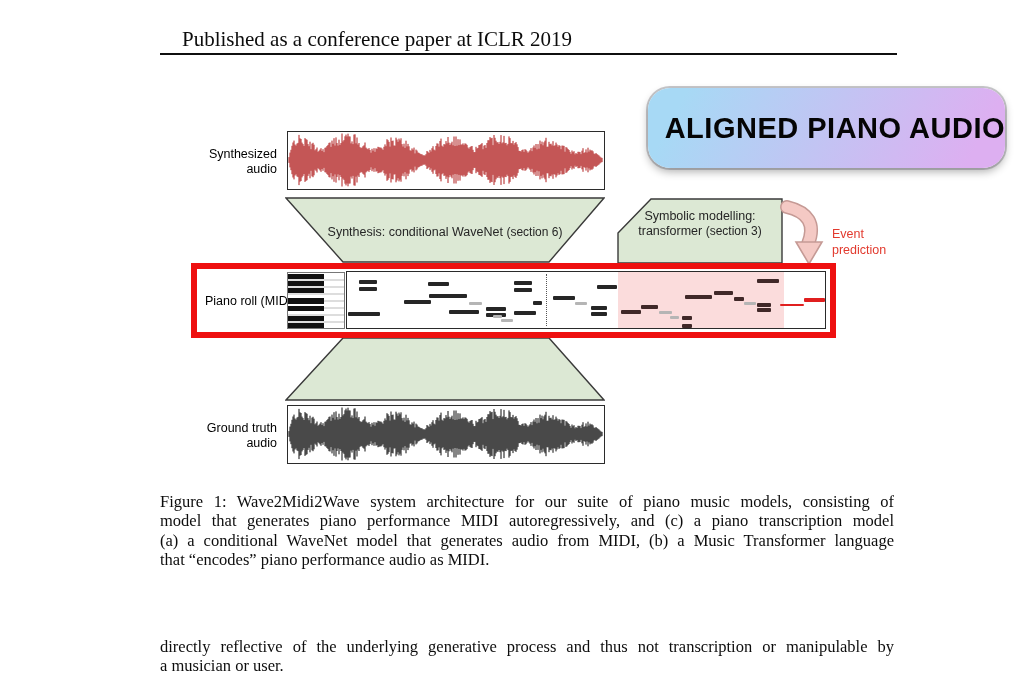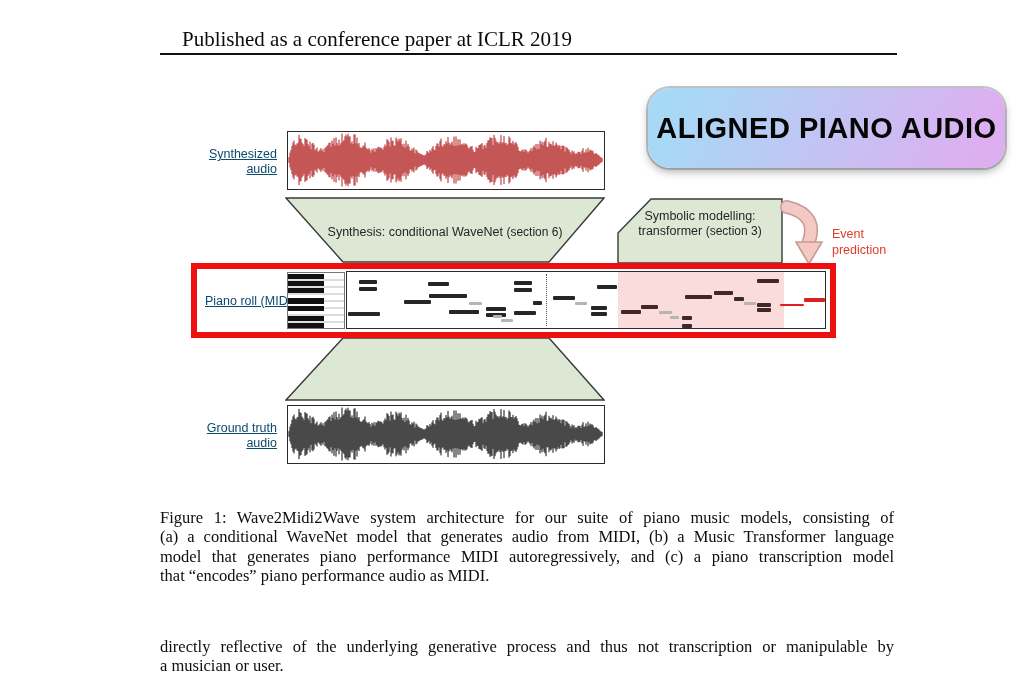--- a/index.html
+++ b/index.html
@@ -5,21 +5,21 @@
   html,body{margin:0;padding:0;background:#fff;}
   .page{position:relative;width:1024px;height:683px;background:#ffffff;overflow:hidden;
         font-family:"Liberation Serif",serif;color:#111;}
   .abs{position:absolute;}
 
   
   .hdr{left:160px;top:27px;font-size:21px;color:#0c0c0c;margin-left:22px;}
   .hdr-rule{left:160px;top:53px;width:737px;height:2px;background:#0f0f0f;}
 
   
-  .flabel{font-family:"Liberation Sans",sans-serif;font-size:12.5px;color:#0c4a6e;line-height:15px;text-decoration:underline;}
+  .flabel{font-family:"Liberation Sans",sans-serif;font-size:12.5px;color:#000000;line-height:15px;}
   .right-align{text-align:right;}
 
   
   .wavebox{border:1.6px solid #2b2b2b;background:#fff;}
   .wavebox svg{display:block;}
 
   
   .trap-text{font-family:"Liberation Sans",sans-serif;font-size:12.5px;color:#262626;text-align:center;line-height:15px;}
   .trap-text .sec{font-size:12px;}
 
@@ -39,21 +39,21 @@
 
   
   .caption,.bodytext{left:160px;width:734px;font-size:16.5px;line-height:19.4px;color:#0d0d0d;}
   .jline{text-align:justify;text-align-last:justify;}
   .lline{text-align:left;}
 
   
   .badge{left:648px;top:88px;width:357px;height:80px;border-radius:22px;z-index:40;
          background:linear-gradient(118deg,var(--badge1) 10%,var(--badge2) 90%);
          box-shadow:0 0 0 2px rgba(72,72,84,.30),0 4px 9px rgba(0,0,0,.30);
-         display:flex;align-items:center;justify-content:center;}
+         display:flex;align-items:center;justify-content:flex-end;}
   .badge-label{font-family:"Liberation Sans",sans-serif;font-weight:900;font-size:29px;
                letter-spacing:.5px;color:#050505;}
 </style>
 </head>
 <body>
 
 <div class="page">
 
   <div class="abs hdr">Published as a conference paper at ICLR 2019</div>
   <div class="abs hdr-rule"></div>
@@ -173,24 +173,24 @@
   <div class="abs wavebox" style="left:287px;top:405px;width:318px;height:59px;box-sizing:border-box;">
     <svg width="315" height="56">
       <path stroke-width="1" fill="none" d="M0,28.0L0,28.0M1,25.1L1,30.9M2,20.6L2,35.4M3,17.8L3,38.2M4,13.8L4,42.2M5,10.5L5,45.5M6,8.6L6,47.4M7,12.5L7,43.5M8,13.6L8,42.4M9,11.6L9,44.4M10,10.9L10,45.1M11,2.9L11,53.1M12,6.3L12,49.7M13,7.0L13,49.0M14,10.6L14,45.4M15,12.1L15,43.9M16,14.0L16,42.0M17,6.1L17,49.9M18,7.1L18,48.9M19,7.8L19,48.2M20,12.1L20,43.9M21,14.2L21,41.8M22,9.7L22,46.3M23,17.2L23,38.8M24,11.7L24,44.3M25,10.8L25,45.2M26,12.7L26,43.3M27,18.3L27,37.7M28,17.2L28,38.8M29,15.5L29,40.5M30,19.8L30,36.2M31,18.8L31,37.2M32,17.6L32,38.4M33,16.2L33,39.8M34,19.0L34,37.0M35,17.2L35,38.8M36,20.1L36,35.9M37,15.8L37,40.2M38,15.4L38,40.6M39,14.0L39,42.0M40,12.9L40,43.1M41,10.9L41,45.1M42,10.5L42,45.5M43,14.9L43,41.1M44,8.6L44,47.4M45,11.8L45,44.2M46,6.2L46,49.8M47,13.6L47,42.4M48,5.4L48,50.6M49,11.0L49,45.0M50,13.6L50,42.4M51,7.7L51,48.3M52,12.9L52,43.1M53,11.0L53,45.0M54,1.5L54,54.5M55,9.4L55,46.6M56,8.1L56,47.9M57,4.3L57,51.7M58,2.6L58,53.4M59,4.5L59,51.5M60,1.7L60,54.3M61,4.4L61,51.6M62,4.5L62,51.5M63,11.4L63,44.6M64,9.4L64,46.6M65,12.1L65,43.9M66,2.6L66,53.4M67,2.3L67,53.7M68,11.3L68,44.7M69,5.5L69,50.5M70,12.5L70,43.5M71,11.0L71,45.0M72,15.1L72,40.9M73,16.1L73,39.9M74,15.5L74,40.5M75,14.2L75,41.8M76,13.3L76,42.7M77,10.5L77,45.5M78,15.6L78,40.4M79,16.6L79,39.4M80,17.3L80,38.7M81,16.1L81,39.9M82,18.0L82,38.0M83,20.7L83,35.3M84,16.8L84,39.2M85,18.7L85,37.3M86,16.2L86,39.8M87,19.8L87,36.2M88,16.3L88,39.7M89,16.9L89,39.1M90,14.8L90,41.2M91,15.2L91,40.8M92,15.6L92,40.4M93,15.6L93,40.4M94,16.5L94,39.5M95,17.9L95,38.1M96,14.8L96,41.2M97,12.4L97,43.6M98,14.2L98,41.8M99,7.2L99,48.8M100,8.2L100,47.8M101,9.9L101,46.1M102,14.6L102,41.4M103,5.5L103,50.5M104,9.0L104,47.0M105,8.6L105,47.4M106,13.5L106,42.5M107,13.7L107,42.3M108,5.7L108,50.3M109,7.5L109,48.5M110,9.8L110,46.2M111,6.6L111,49.4M112,8.3L112,47.7M113,6.3L113,49.7M114,12.1L114,43.9M115,14.5L115,41.5M116,11.7L116,44.3M117,15.9L117,40.1M118,8.7L118,47.3M119,14.4L119,41.6M120,11.9L120,44.1M121,14.3L121,41.7M122,18.3L122,37.7M123,18.7L123,37.3M124,16.4L124,39.6M125,17.7L125,38.3M126,15.6L126,40.4M127,21.4L127,34.6M128,17.6L128,38.4M129,18.6L129,37.4M130,20.5L130,35.5M131,20.9L131,35.1M132,21.7L132,34.3M133,22.2L133,33.8M134,22.3L134,33.7M135,23.3L135,32.7M136,23.3L136,32.7M137,23.5L137,32.5M138,22.2L138,33.8M139,19.0L139,37.0M140,19.8L140,36.2M141,21.0L141,35.0M142,17.9L142,38.1M143,19.5L143,36.5M144,16.2L144,39.8M145,14.2L145,41.8M146,17.6L146,38.4M147,18.4L147,37.6M148,14.0L148,42.0M149,11.4L149,44.6M150,11.7L150,44.3M151,14.6L151,41.4M152,9.0L152,47.0M153,6.6L153,49.4M154,13.7L154,42.3M155,14.8L155,41.2M156,12.1L156,43.9M157,12.5L157,43.5M158,9.1L158,46.9M159,11.3L159,44.7M160,5.0L160,51.0M161,10.7L161,45.3M162,13.0L162,43.0M163,11.3L163,44.7M164,9.7L164,46.3M165,13.3L165,42.7M166,4.5L166,51.5M167,14.0L167,42.0M168,4.5L168,51.5M169,13.7L169,42.3M170,7.2L170,48.8M171,13.1L171,42.9M172,7.4L172,48.6M173,12.6L173,43.4M174,12.5L174,43.5M175,11.4L175,44.6M176,13.1L176,42.9M177,11.4L177,44.6M178,11.8L178,44.2M179,12.9L179,43.1M180,15.5L180,40.5M181,16.7L181,39.3M182,15.1L182,40.9M183,14.4L183,41.6M184,14.0L184,42.0M185,17.8L185,38.2M186,20.1L186,35.9M187,20.1L187,35.9M188,14.8L188,41.2M189,16.5L189,39.5M190,15.9L190,40.1M191,13.1L191,42.9M192,12.9L192,43.1M193,12.1L193,43.9M194,11.1L194,44.9M195,17.2L195,38.8M196,13.7L196,42.3M197,13.0L197,43.0M198,15.9L198,40.1M199,11.0L199,45.0M200,8.2L200,47.8M201,8.3L201,47.7M202,5.1L202,50.9M203,6.3L203,49.7M204,5.9L204,50.1M205,13.1L205,42.9M206,3.0L206,53.0M207,5.8L207,50.2M208,8.7L208,47.3M209,10.4L209,45.6M210,10.2L210,45.8M211,12.0L211,44.0M212,9.8L212,46.2M213,3.1L213,52.9M214,11.3L214,44.7M215,10.3L215,45.7M216,3.9L216,52.1M217,11.2L217,44.8M218,10.9L218,45.1M219,13.3L219,42.7M220,11.9L220,44.1M221,4.4L221,51.6M222,6.1L222,49.9M223,11.1L223,44.9M224,11.3L224,44.7M225,8.9L225,47.1M226,12.6L226,43.4M227,11.0L227,45.0M228,10.1L228,45.9M229,12.3L229,43.7M230,15.1L230,40.9M231,18.8L231,37.2M232,19.0L232,37.0M233,19.5L233,36.5M234,18.0L234,38.0M235,17.5L235,38.5M236,19.9L236,36.1M237,17.2L237,38.8M238,17.8L238,38.2M239,19.3L239,36.7M240,20.8L240,35.2M241,19.5L241,36.5M242,18.3L242,37.7M243,16.1L243,39.9M244,19.1L244,36.9M245,15.5L245,40.5M246,13.5L246,42.5M247,15.8L247,40.2M248,12.0L248,44.0M249,17.3L249,38.7M250,12.1L250,43.9M251,16.7L251,39.3M252,8.6L252,47.4M253,12.1L253,43.9M254,9.6L254,46.4M255,13.3L255,42.7M256,10.3L256,45.7M257,8.7L257,47.3M258,5.8L258,50.2M259,14.8L259,41.2M260,14.7L260,41.3M261,9.8L261,46.2M262,12.1L262,43.9M263,11.7L263,44.3M264,13.4L264,42.6M265,9.2L265,46.8M266,13.9L266,42.1M267,13.3L267,42.7M268,10.6L268,45.4M269,12.5L269,43.5M270,14.7L270,41.3M271,13.1L271,42.9M272,13.8L272,42.2M273,17.2L273,38.8M274,13.6L274,42.4M275,13.7L275,42.3M276,13.9L276,42.1M277,19.7L277,36.3M278,15.1L278,40.9M279,15.7L279,40.3M280,17.0L280,39.0M281,18.0L281,38.0M282,19.9L282,36.1M283,21.8L283,34.2M284,18.5L284,37.5M285,20.2L285,35.8M286,19.2L286,36.8M287,22.3L287,33.7M288,21.0L288,35.0M289,22.0L289,34.0M290,19.8L290,36.2M291,19.8L291,36.2M292,20.1L292,35.9M293,22.1L293,33.9M294,18.7L294,37.3M295,16.2L295,39.8M296,21.0L296,35.0M297,20.2L297,35.8M298,17.4L298,38.6M299,20.5L299,35.5M300,15.7L300,40.3M301,19.6L301,36.4M302,17.6L302,38.4M303,18.6L303,37.4M304,18.3L304,37.7M305,19.3L305,36.7M306,21.5L306,34.5M307,22.1L307,33.9M308,21.0L308,35.0M309,22.0L309,34.0M310,22.8L310,33.2M311,23.5L311,32.5M312,24.6L312,31.4M313,25.5L313,30.5M314,25.9L314,30.1" stroke="#0d0d0d"></path>
     </svg>
   </div>
   <div class="abs flabel right-align" style="left:160px;top:421px;width:117px;">
     <div>Ground truth</div>
     <div>audio</div>
   </div>
 
-  <div class="abs caption" style="top:508px;">
+  <div class="abs caption" style="top:492px;">
     <div class="jline">Figure 1: Wave2Midi2Wave system architecture for our suite of piano music models, consisting of</div>
+    <div class="jline">model that generates piano performance MIDI autoregressively, and (c) a piano transcription model</div>
     <div class="jline">(a) a conditional WaveNet model that generates audio from MIDI, (b) a Music Transformer language</div>
-    <div class="jline">model that generates piano performance MIDI autoregressively, and (c) a piano transcription model</div>
     <div class="lline">that “encodes” piano performance audio as MIDI.</div>
   </div>
 
   <div class="abs bodytext" style="top:637px;">
     <div class="jline">directly reflective of the underlying generative process and thus not transcription or manipulable by</div>
     <div class="lline">a musician or user.</div>
   </div>
 
   <div class="abs badge">
     <span class="badge-label">ALIGNED PIANO AUDIO</span>

